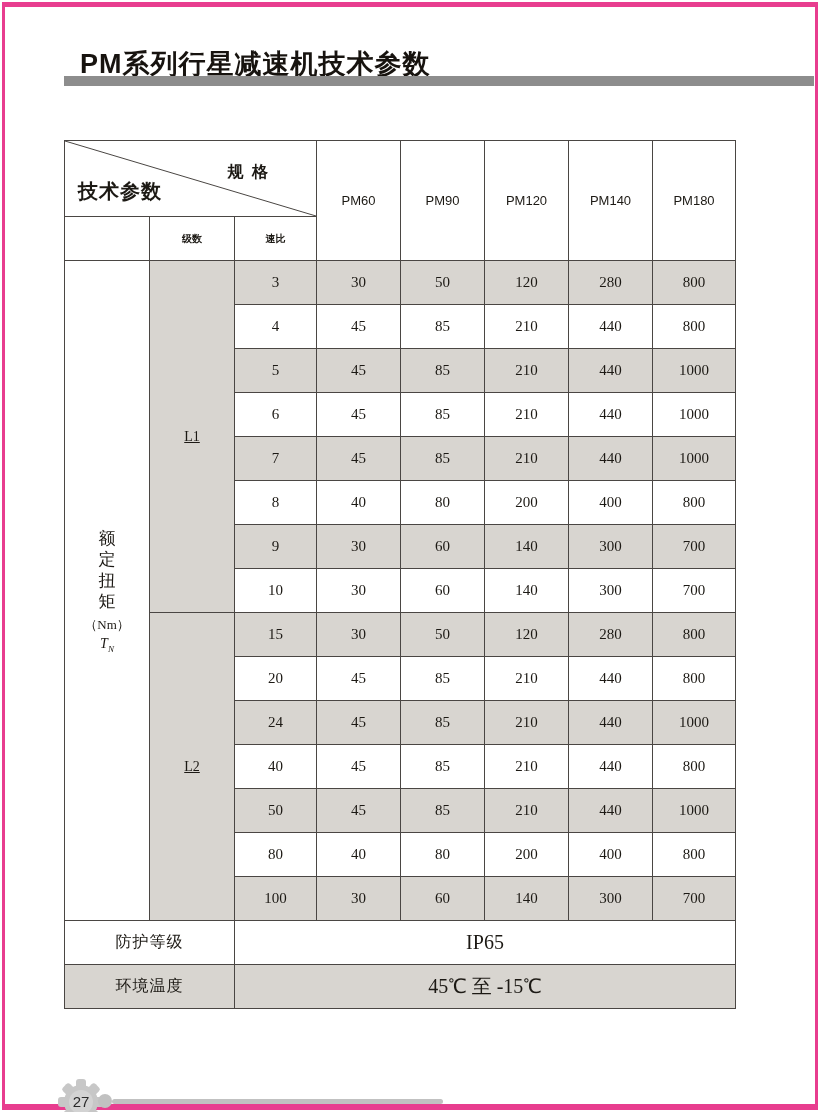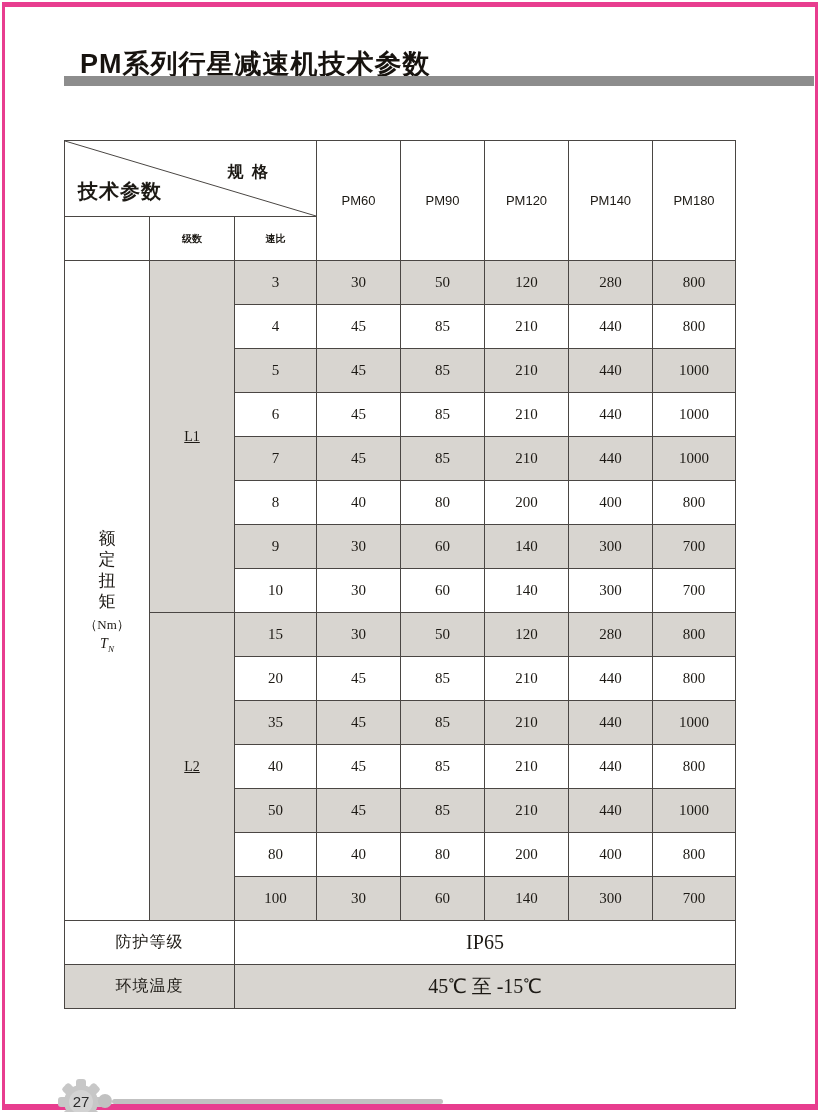--- a/index.html
+++ b/index.html
@@ -207,21 +207,21 @@
       </tr>
       <tr>
         <td class="num">20</td>
         <td class="num">45</td>
         <td class="num">85</td>
         <td class="num">210</td>
         <td class="num">440</td>
         <td class="num">800</td>
       </tr>
       <tr>
-        <td class="num sh">35</td>
+        <td class="num sh">24</td>
         <td class="num sh">45</td>
         <td class="num sh">85</td>
         <td class="num sh">210</td>
         <td class="num sh">440</td>
         <td class="num sh">1000</td>
       </tr>
       <tr>
         <td class="num">40</td>
         <td class="num">45</td>
         <td class="num">85</td>

